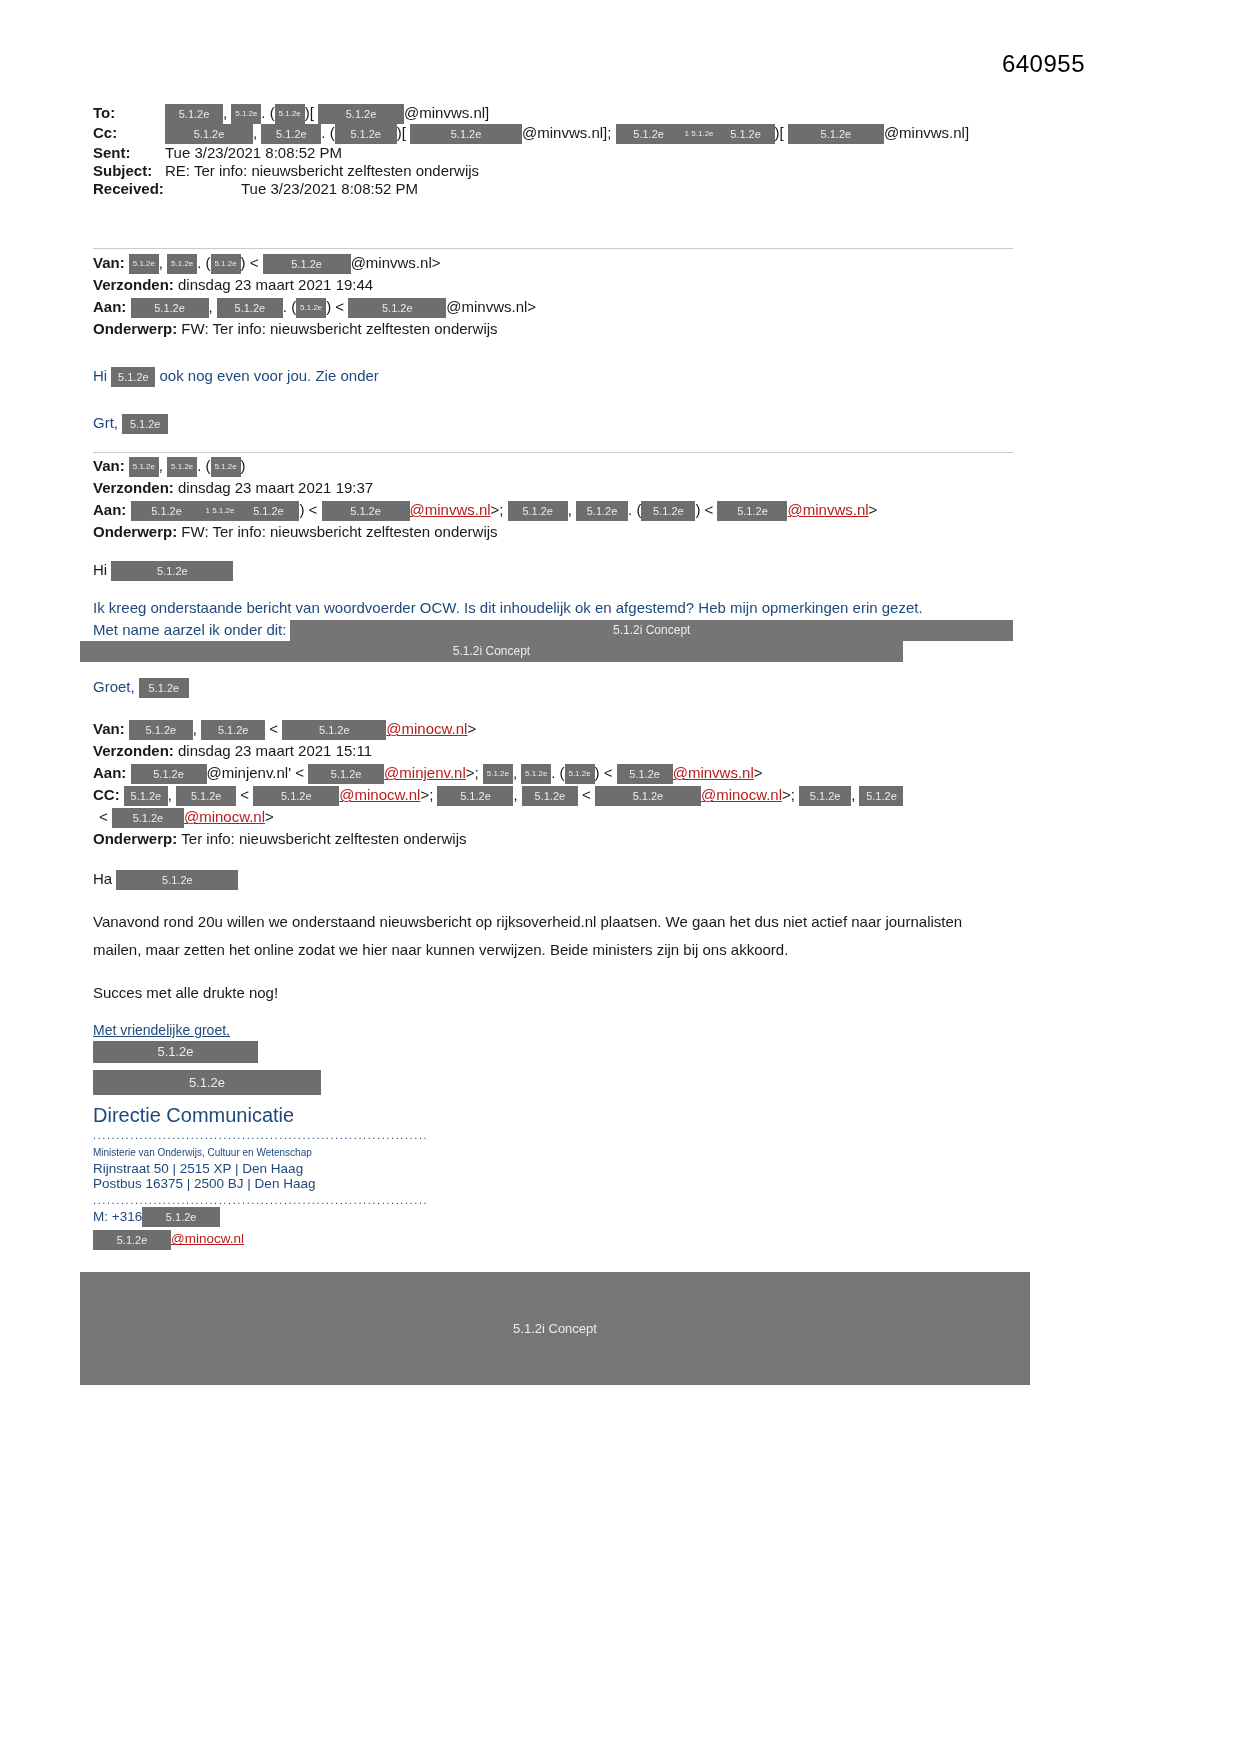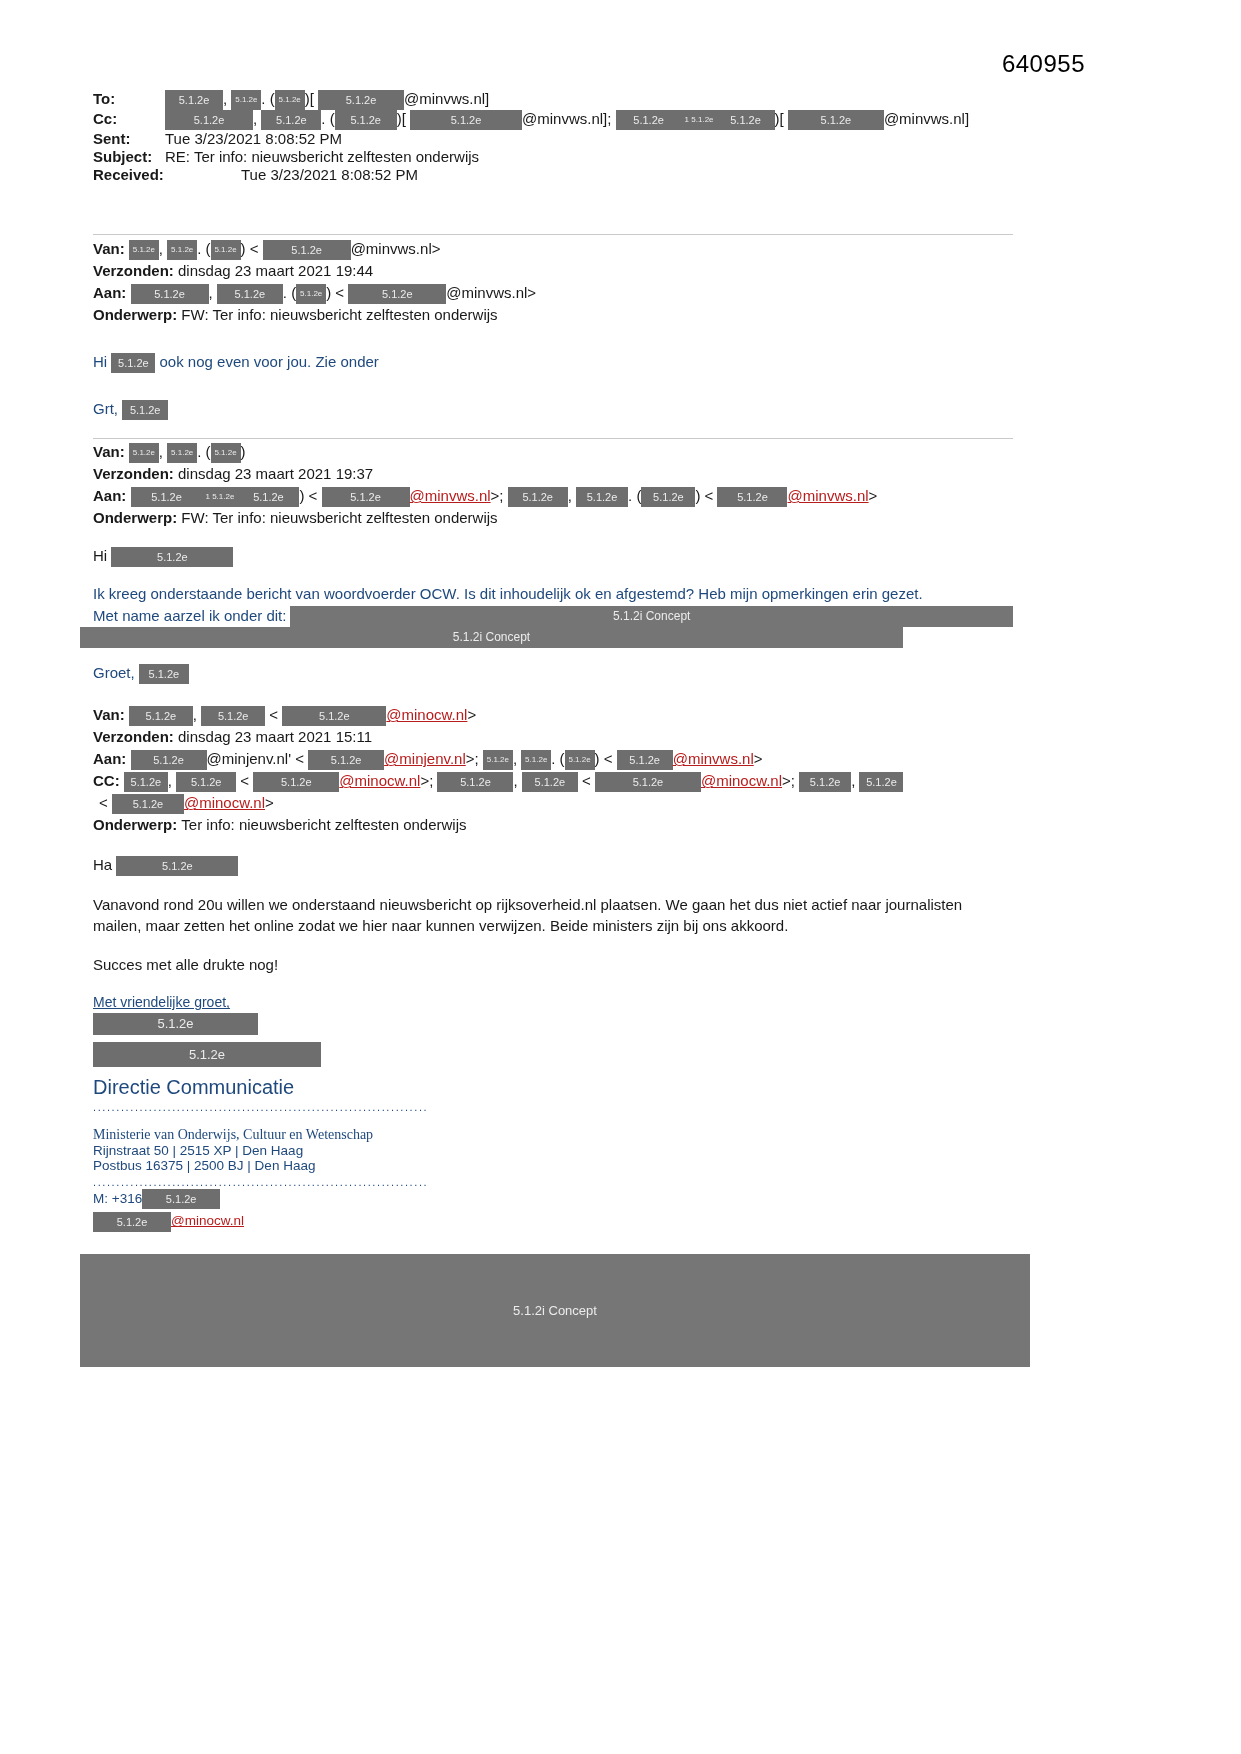--- a/index.html
+++ b/index.html
@@ -1,19 +1,19 @@
 <!DOCTYPE html>
 <html><head>
 <meta charset="utf-8">
 <style>
   html,body{margin:0;padding:0;background:#ffffff;}
   .page{position:relative;width:1241px;height:1754px;background:#ffffff;
         font-family:"Liberation Sans",sans-serif;color:#191919;overflow:hidden;padding-left:28px;}
   .pageno{position:absolute;top:50px;right:184px;font-size:24px;color:#000;letter-spacing:.5px;}
-  .content{position:absolute;left:93px;top:90px;width:920px;}
+  .content{position:absolute;left:93px;top:104px;width:920px;}
 
   .row{font-size:15px;line-height:22px;white-space:nowrap;}
   .lbl{font-weight:bold;}
   .hdr .row{line-height:18px;}
   .hdr .lbl{display:inline-block;width:72px;font-weight:bold;}
   .hdr .row.indent .txt{margin-left:76px;}
 
   .redact{display:inline-block;background:#6e6e6e;color:#ececec;font-size:11px;
           height:20px;line-height:20px;text-align:center;padding:0 5px;
           vertical-align:middle;box-sizing:border-box;}
@@ -33,31 +33,31 @@
   .body1 .row{margin-top:25px;}
   .body2 .row{margin-top:16px;}
   .body2 .row.metname{margin-top:0;display:flex;align-items:center;}
   .cg{flex:1;background:#757575;color:#ececec;text-align:center;font-size:12px;
       height:21px;line-height:21px;margin-left:4px;}
   .concept-bar{width:823px;margin-left:-13px;background:#757575;color:#ececec;
       text-align:center;font-size:12px;height:21px;line-height:21px;}
   .closing .row{margin-top:14px;}
 
   .body3 .row{margin-top:18px;}
-  .body3 .row.para{white-space:normal;width:912px;line-height:21px;}
+  .body3 .row.para{white-space:normal;width:912px;line-height:28px;}
 
   .sig{margin-top:18px;color:#1f497d;}
   .sig-greet{font-size:14px;text-decoration:underline;}
   .redactblk{background:#6e6e6e;color:#ececec;text-align:center;font-size:13px;}
   .b1{width:165px;height:22px;line-height:22px;margin-top:3px;}
   .b2{width:228px;height:25px;line-height:25px;margin-top:7px;}
   .sig-dept{font-size:20px;margin-top:9px;}
   .sig-dots{font-size:11px;letter-spacing:1.6px;line-height:9px;margin-top:4px;
             width:334px;white-space:nowrap;overflow:hidden;}
-  .sig-org{font-size:14px;line-height:15.5px;margin-top:15px;font-family:Liberation Serif, serif;}
+  .sig-org{font-size:10px;line-height:15.5px;margin-top:5px;}
   .sig-addr{font-size:13.5px;line-height:15.5px;}
   .sig .row{font-size:13.5px;line-height:19px;margin-top:2px;}
 
   .bigbox{margin-left:-13px;margin-top:22px;width:950px;height:113px;background:#767676;
           color:#ececec;display:flex;align-items:center;justify-content:center;font-size:13px;}
 </style>
 </head>
 <body>
 
 <div class="page">

